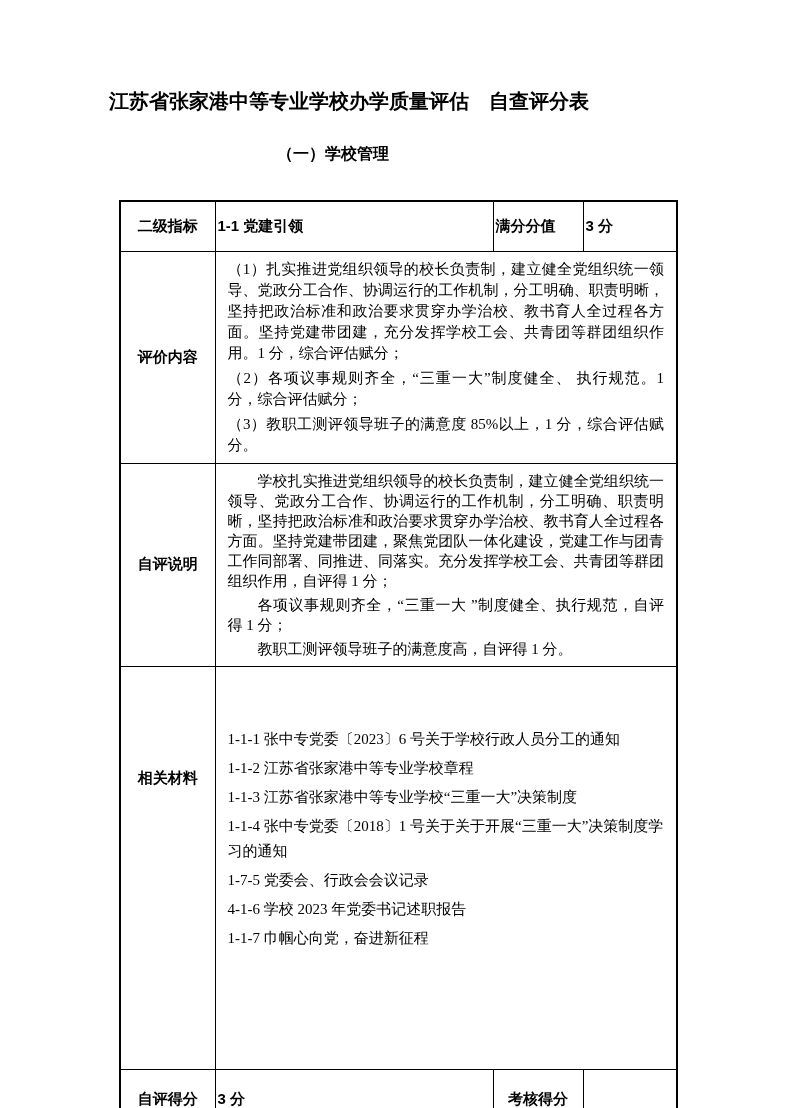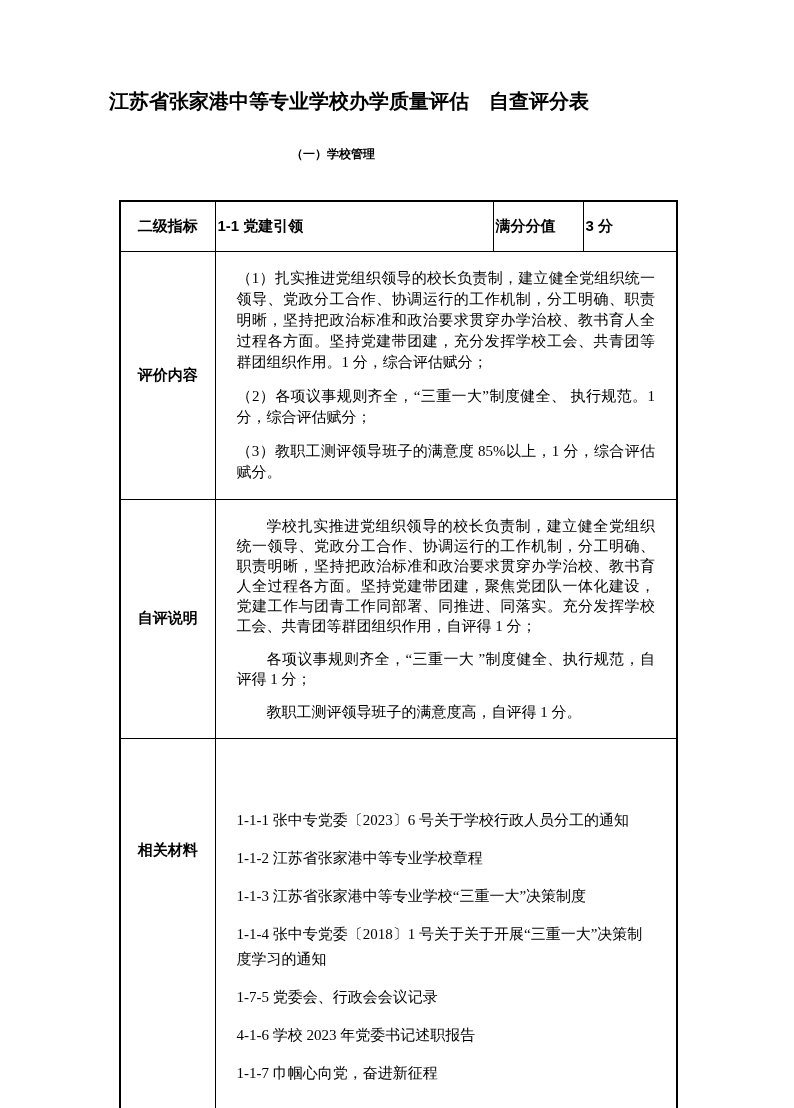--- a/index.html
+++ b/index.html
@@ -27,21 +27,21 @@
     white-space: pre;
   }
   .section-title {
     position: absolute;
     top: 143px;
     left: 0;
     width: 666px;
     text-align: center;
     font-family: "Liberation Sans", "DejaVu Sans", sans-serif;
     font-weight: bold;
-    font-size: 12px;
+    font-size: 16px;
     line-height: 22px;
   }
   table.score-table {
     position: absolute;
     top: 200px;
     left: 119px;
     width: 557px;
     border-collapse: collapse;
     table-layout: fixed;
     border: 2px solid #000;
@@ -66,21 +66,21 @@
     vertical-align: middle;
     padding: 2px;
   }
   .content-cell {
     font-size: 15px;
     text-align: justify;
     vertical-align: middle;
     padding: 3px 8px;
   }
   .content-cell p {
-    margin: 13px;
+    margin: 4px;
   }
   .row-eval .content-cell p {
     line-height: 21px;
   }
   .row-self .content-cell p {
     line-height: 20px;
     text-indent: 2em;
   }
   .row-materials .label-cell {
     vertical-align: top;

